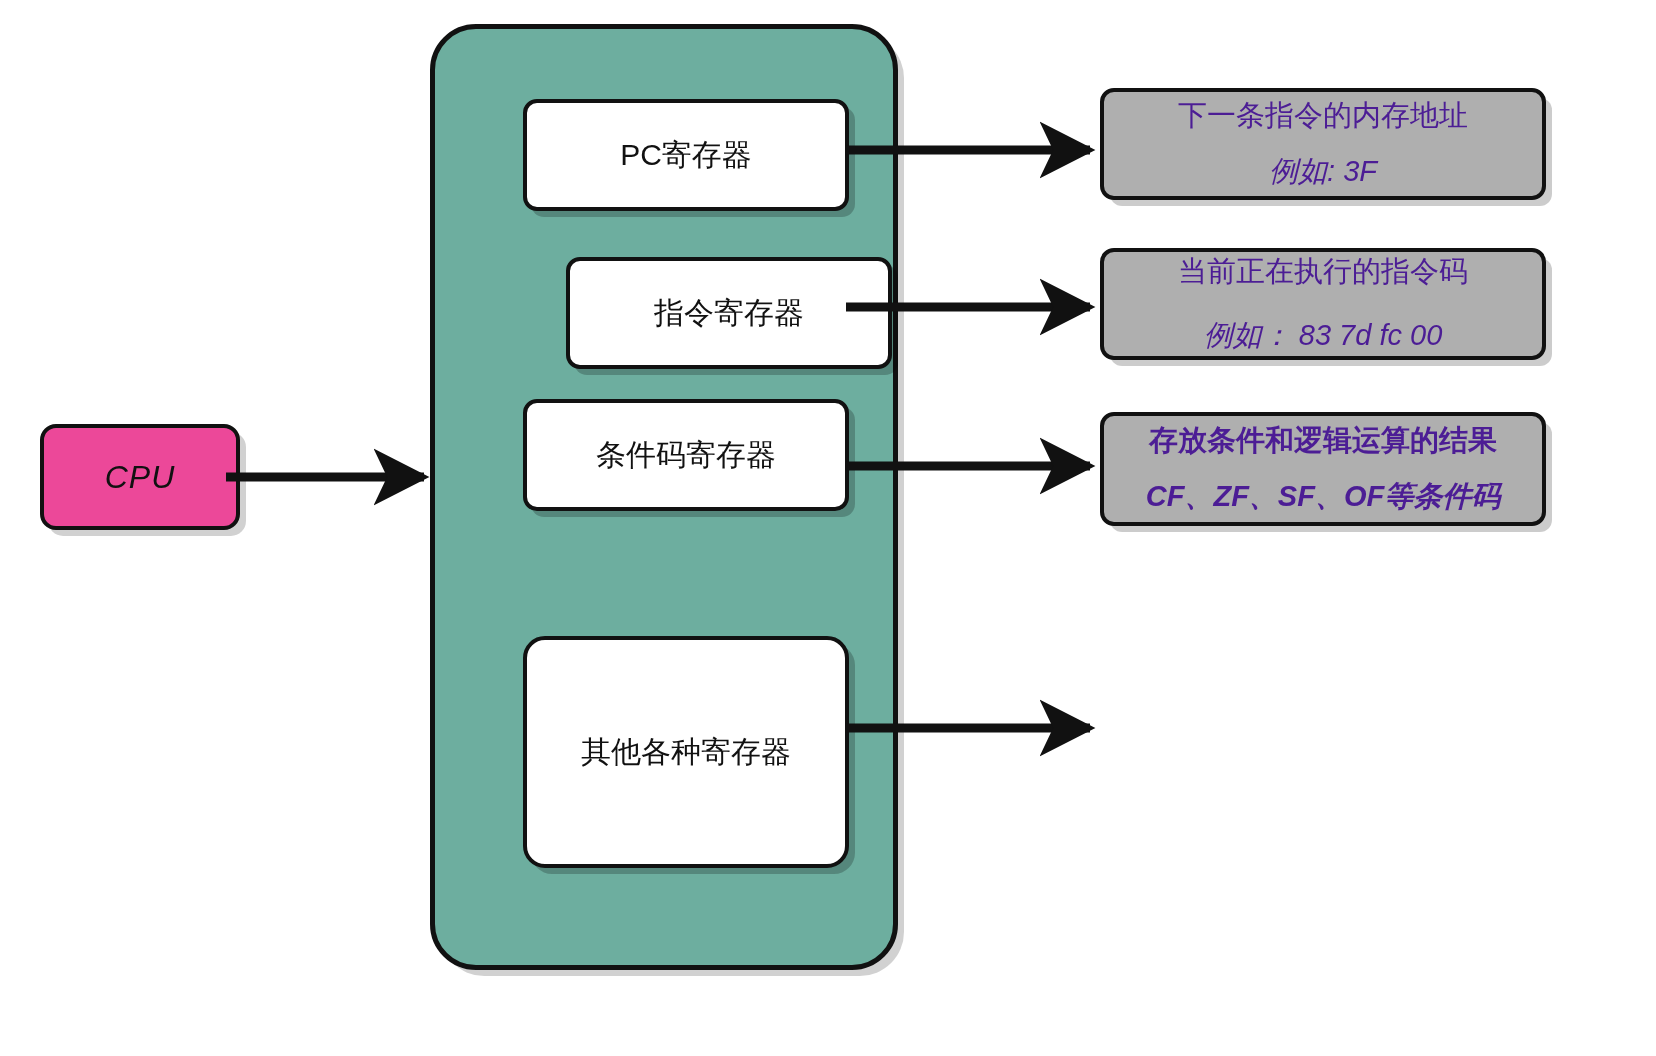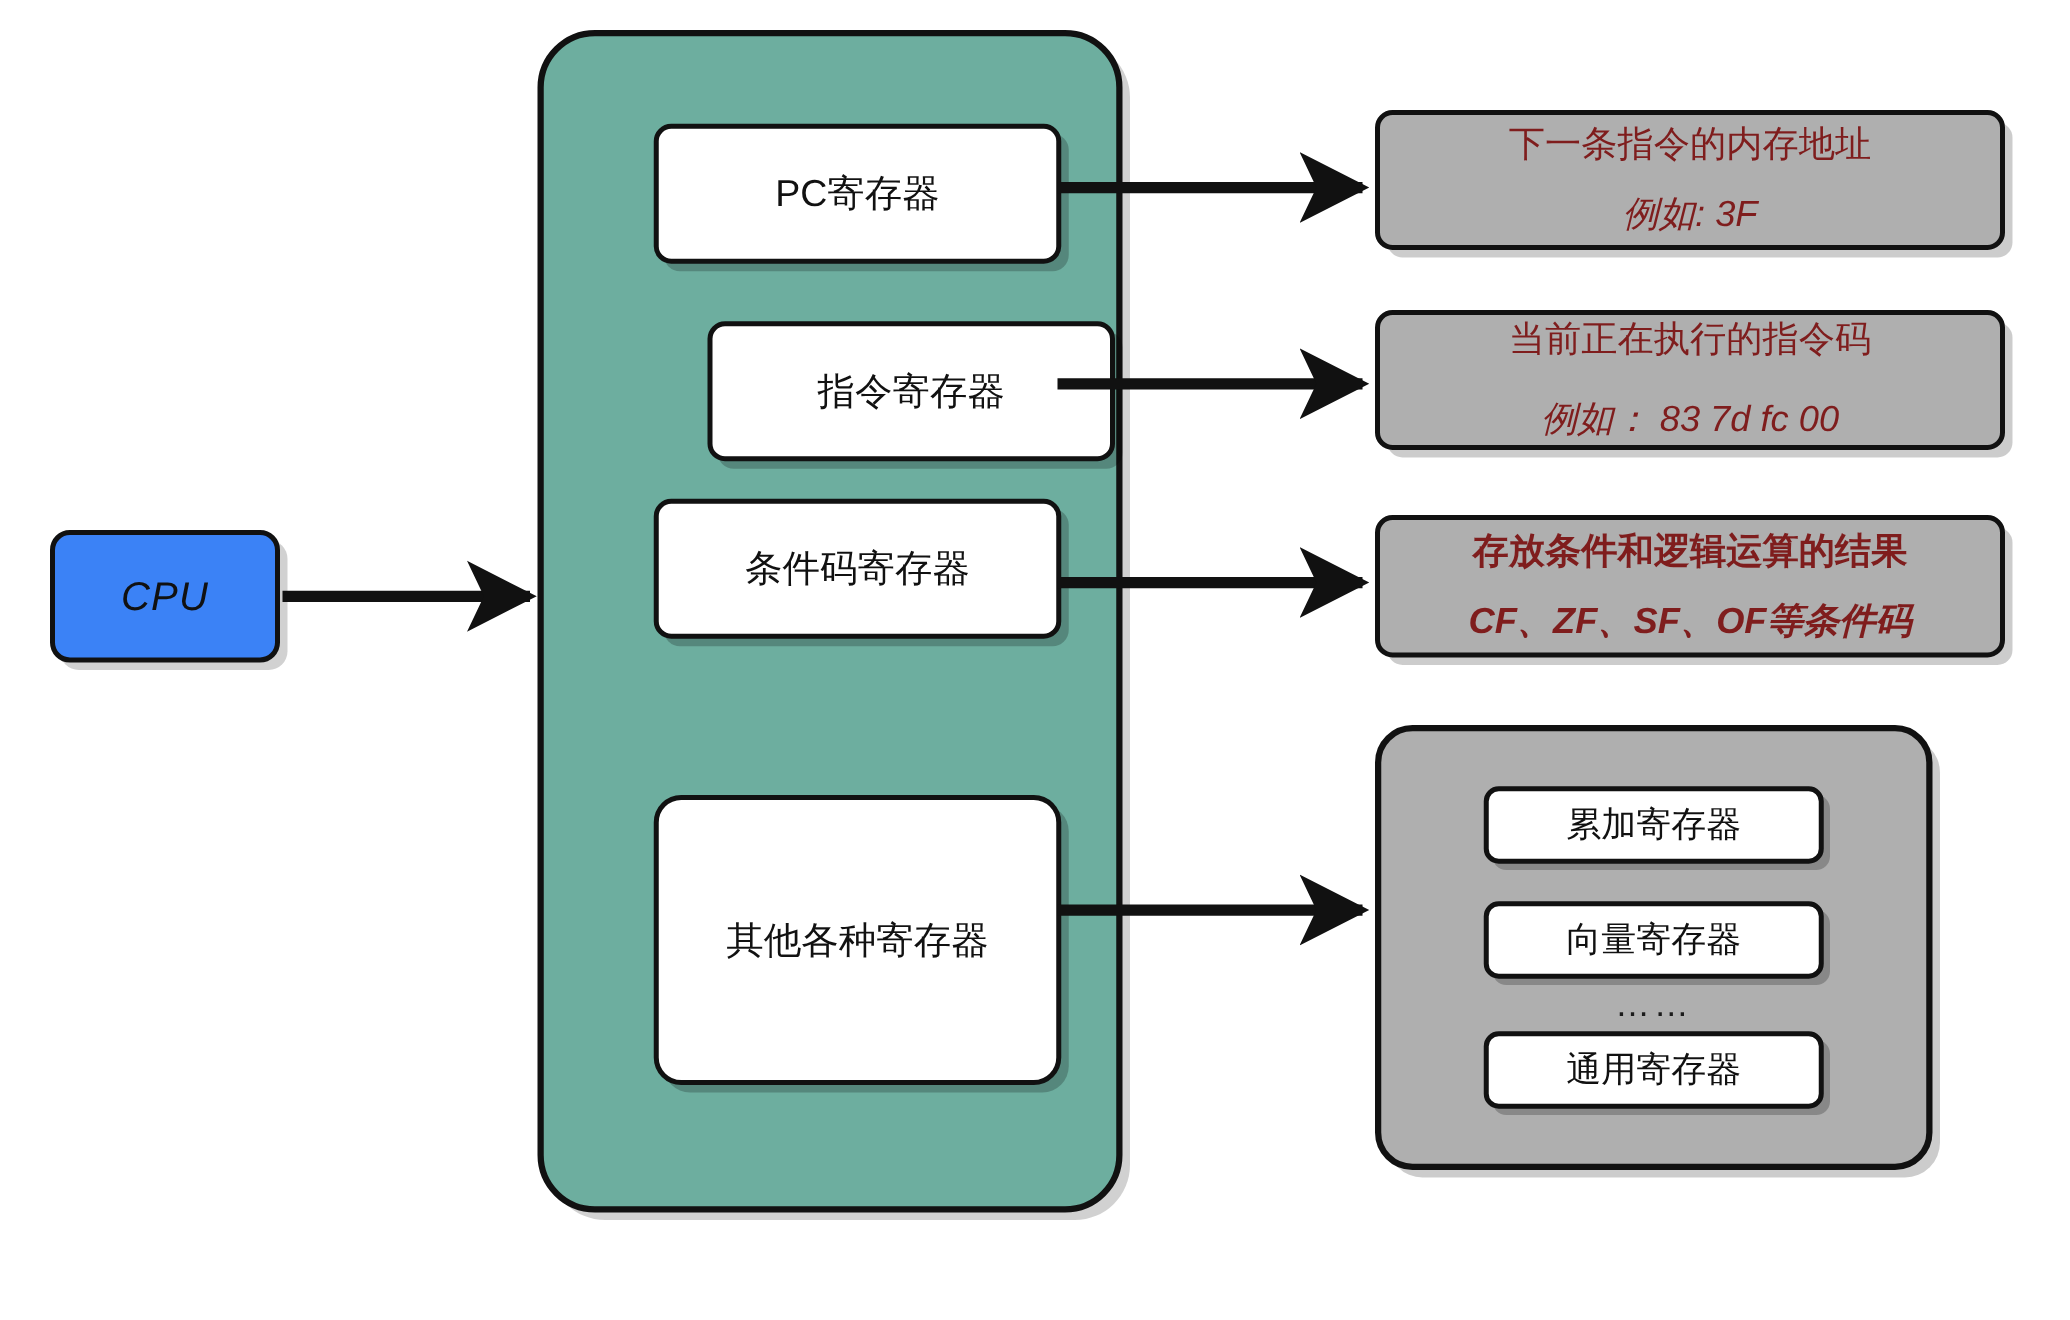--- a/index.html
+++ b/index.html
@@ -27,24 +27,24 @@
     align-items: center;
     justify-content: center;
     text-align: center;
     color: #111111;
     box-shadow: 7px 7px 0 -1px rgba(0,0,0,0.18);
   }
 
   .cpu-node {
     left: 40px;
     top: 424px;
-    width: 184px;
+    width: 200px;
     height: 106px;
     border-radius: 16px;
-    background: #3b82f6;
+    background: #ec4899;
     font-size: 32px;
     font-style: italic;
     font-weight: 500;
     letter-spacing: 1px;
   }
 
   .cpu-container {
     position: absolute;
     left: 430px;
     top: 24px;
@@ -74,32 +74,32 @@
   }
   .reg-pc      { top: 70px;  height: 112px; }
   .reg-ir      { top: 228px; height: 112px; margin-left: 43px; }
   .reg-flags   { top: 370px; height: 112px; }
   .reg-other   { top: 607px; height: 232px; border-radius: 22px; }
 
   
   .desc {
     position: absolute;
     left: 1100px;
-    width: 504px;
+    width: 446px;
     box-sizing: border-box;
     border: 4px solid #111111;
     border-radius: 14px;
     background: #AFAFAF;
     display: flex;
     flex-direction: column;
     align-items: center;
     justify-content: center;
     gap: 16px;
     font-size: 29px;
-    color: #7f1d1d;
+    color: #4c1d95;
     box-shadow: 8px 8px 0 -2px rgba(0,0,0,0.20);
   }
   .desc-pc     { top: 88px;  height: 112px; }
   .desc-ir     { top: 248px; height: 112px; gap: 24px; }
   .desc-flags  { top: 412px; height: 114px; }
 
   .desc .line2 { font-style: italic; }
   .desc-flags .line1,
   .desc-flags .line2 { font-weight: 600; }
   .desc-flags .line1 { font-style: normal; }
@@ -193,33 +193,20 @@
   <div class="desc desc-ir">
     <span class="line1">当前正在执行的指令码</span>
     <span class="line2">例如： 83 7d fc 00</span>
   </div>
 
   <div class="desc desc-flags">
     <span class="line1">存放条件和逻辑运算的结果</span>
     <span class="line2">CF、ZF、SF、OF等条件码</span>
   </div>
 
-  <div class="group-box">
-    <div class="sub-reg">
-      <span>累加寄存器</span>
-    </div>
-    <div class="sub-gap"></div>
-    <div class="sub-reg">
-      <span>向量寄存器</span>
-    </div>
-    <div class="ellipsis">……</div>
-    <div class="sub-reg">
-      <span>通用寄存器</span>
-    </div>
-  </div>
 
   <svg id="arrows" viewBox="0 0 1656 1056">
     <defs>
       <marker id="ah" markerWidth="7" markerHeight="7" refX="5.6" refY="3.5" orient="auto" markerUnits="strokeWidth">
         <path d="M0,0.35 L6.2,3.5 L0,6.65 L1.5,3.5 Z" fill="#111111"></path>
       </marker>
     </defs>
 
     <line x1="226" y1="477" x2="424" y2="477" stroke="#111111" stroke-width="9" marker-end="url(#ah)"></line>
 

